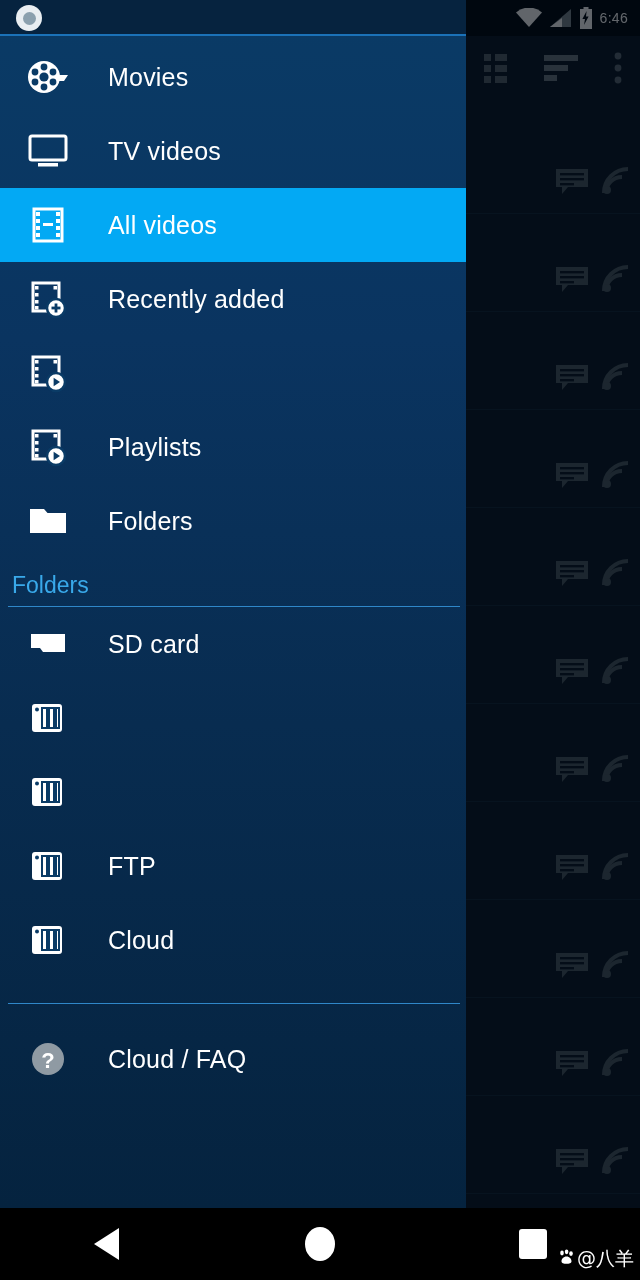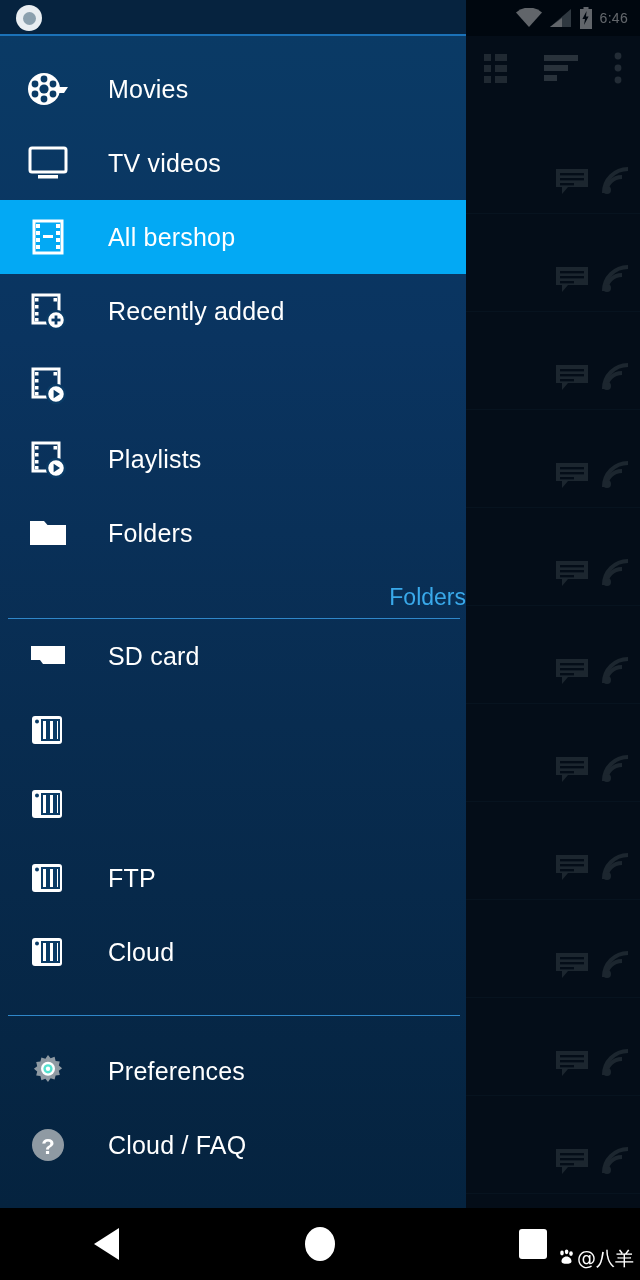--- a/index.html
+++ b/index.html
@@ -74,21 +74,21 @@
     position: absolute; left: 16px; top: 5px;
     width: 26px; height: 26px; border-radius: 50%;
     background: #e9eef2;
     display: flex; align-items: center; justify-content: center;
   }
   .app-logo i {
     width: 13px; height: 13px; border-radius: 50%;
     background: #8ba0ae; display: block;
   }
 
-  .drawer-body { padding-top: 16px; text-align: right; }
+  .drawer-body { padding-top: 4px; }
 
   .d-item {
     display: flex; align-items: center;
     height: 74px; padding-left: 24px;
     cursor: pointer;
   }
   .d-item.selected { background: #03a9f4; }
   .d-ico {
     width: 48px; min-width: 48px; height: 48px;
     display: flex; align-items: center; justify-content: center;
@@ -484,21 +484,21 @@
               <rect x="10" y="21" width="4" height="4"></rect>
                 <rect x="10" y="28" width="4" height="4"></rect>
               <rect x="30" y="7" width="4" height="4"></rect>
                 <rect x="30" y="14" width="4" height="4"></rect>
               <rect x="30" y="21" width="4" height="4"></rect>
                 <rect x="30" y="28" width="4" height="4"></rect>
               <rect x="17" y="18" width="10" height="3"></rect>
             </g>
           </svg>
         </span>
-        <span class="d-label">All bershop</span>
+        <span class="d-label">All videos</span>
       </div>
 
       <div class="d-item">
         <span class="d-ico">
           <svg width="44" height="40" viewBox="0 0 44 40">
             <rect x="7" y="4" width="26" height="28" fill="none" stroke="#fff" stroke-width="3"></rect>
             <g fill="#fff">
               <rect x="9" y="7" width="3.5" height="3.5"></rect>
                 <rect x="9" y="14" width="3.5" height="3.5"></rect>
               <rect x="9" y="21" width="3.5" height="3.5"></rect>
@@ -626,31 +626,20 @@
               <rect x="23" y="10" width="5" height="20"></rect>
               <rect x="30" y="10" width="3" height="20"></rect>
             </g>
           </svg>
         </span>
         <span class="d-label">Cloud</span>
       </div>
 
       <div class="d-divider"></div>
 
-      <div class="d-item">
-        <span class="d-ico">
-          <svg width="44" height="40" viewBox="0 0 44 40">
-            <path d="M22 4l2.6 3.2 4-1.4 1 4.1 4.2.6-1 4.1 3.3 2.6-3.3 2.6 1 4.1-4.2.6-1 4.1-4-1.4L22 31l-2.6-3.2-4 1.4-1-4.1-4.2-.6 1-4.1L7.9 17.8l3.3-2.6-1-4.1 4.2-.6 1-4.1 4 1.4z" fill="#8f9aa3"></path>
-            <circle cx="22" cy="17.8" r="7" fill="#ffffff"></circle>
-            <circle cx="22" cy="17.8" r="4.6" fill="#55e0cf"></circle>
-            <circle cx="22" cy="17.8" r="2.2" fill="#ffffff"></circle>
-          </svg>
-        </span>
-        <span class="d-label">Preferences</span>
-      </div>
 
       <div class="d-item">
         <span class="d-ico">
           <svg width="44" height="40" viewBox="0 0 44 40">
             <circle cx="22" cy="20" r="16" fill="#8f9aa3"></circle>
             <text x="22" y="29" font-family="Liberation Sans, sans-serif" font-size="22" font-weight="bold" fill="#ffffff" text-anchor="middle">?</text>
           </svg>
         </span>
         <span class="d-label">Cloud / FAQ</span>
       </div>

